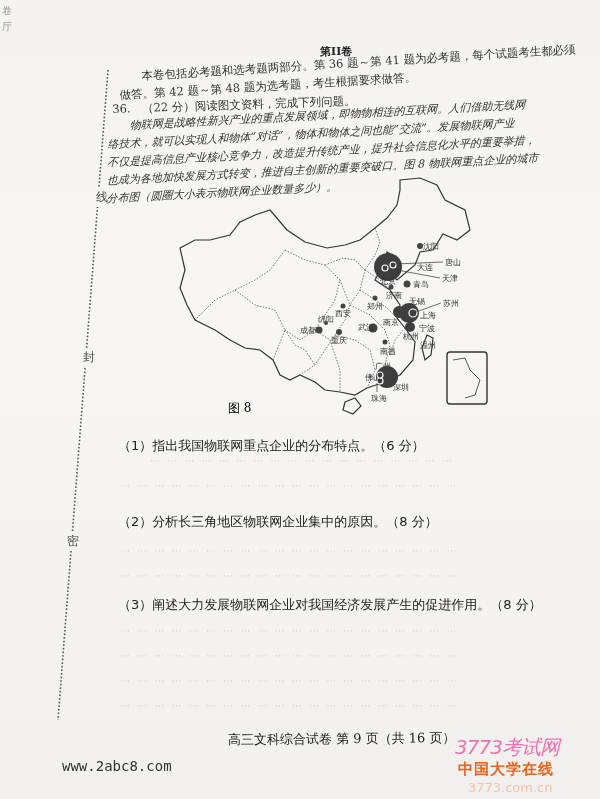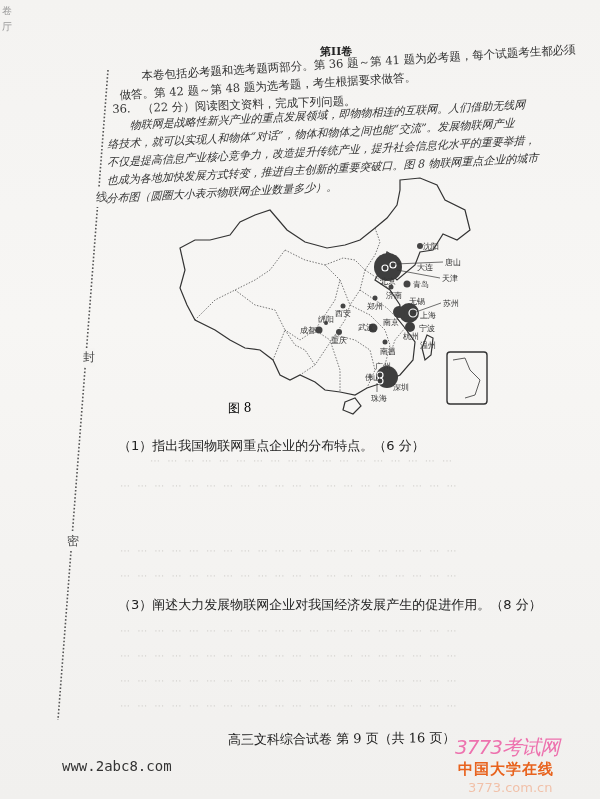--- a/index.html
+++ b/index.html
@@ -165,20 +165,21 @@
       </g>
     </svg>
   </div>
   <div class="map-caption">图 8</div>
 
   <div class="question" style="top:437px">（1）指出我国物联网重点企业的分布特点。（6 分）</div>
 
   <div class="bleed" style="left:150px;top:455px">⋯ ⋯ ⋯ ⋯ ⋯ ⋯ ⋯ ⋯ ⋯ ⋯ ⋯ ⋯ ⋯ ⋯ ⋯ ⋯ ⋯ ⋯</div>
   <div class="bleed" style="left:120px;top:480px">⋯ ⋯ ⋯ ⋯ ⋯ ⋯ ⋯ ⋯ ⋯ ⋯ ⋯ ⋯ ⋯ ⋯ ⋯ ⋯ ⋯ ⋯ ⋯ ⋯</div>
 
+  <div class="question" style="top:513px">（2）分析长三角地区物联网企业集中的原因。（8 分）</div>
 
   <div class="bleed" style="left:120px;top:545px">⋯ ⋯ ⋯ ⋯ ⋯ ⋯ ⋯ ⋯ ⋯ ⋯ ⋯ ⋯ ⋯ ⋯ ⋯ ⋯ ⋯ ⋯ ⋯ ⋯</div>
   <div class="bleed" style="left:120px;top:570px">⋯ ⋯ ⋯ ⋯ ⋯ ⋯ ⋯ ⋯ ⋯ ⋯ ⋯ ⋯ ⋯ ⋯ ⋯ ⋯ ⋯ ⋯ ⋯ ⋯</div>
 
   <div class="question" style="top:596px">（3）阐述大力发展物联网企业对我国经济发展产生的促进作用。（8 分）</div>
 
   <div class="bleed" style="left:120px;top:625px">⋯ ⋯ ⋯ ⋯ ⋯ ⋯ ⋯ ⋯ ⋯ ⋯ ⋯ ⋯ ⋯ ⋯ ⋯ ⋯ ⋯ ⋯ ⋯ ⋯</div>
   <div class="bleed" style="left:120px;top:650px">⋯ ⋯ ⋯ ⋯ ⋯ ⋯ ⋯ ⋯ ⋯ ⋯ ⋯ ⋯ ⋯ ⋯ ⋯ ⋯ ⋯ ⋯ ⋯ ⋯</div>
   <div class="bleed" style="left:120px;top:675px">⋯ ⋯ ⋯ ⋯ ⋯ ⋯ ⋯ ⋯ ⋯ ⋯ ⋯ ⋯ ⋯ ⋯ ⋯ ⋯ ⋯ ⋯ ⋯ ⋯</div>
   <div class="bleed" style="left:120px;top:700px">⋯ ⋯ ⋯ ⋯ ⋯ ⋯ ⋯ ⋯ ⋯ ⋯ ⋯ ⋯ ⋯ ⋯ ⋯ ⋯ ⋯ ⋯ ⋯ ⋯</div>

